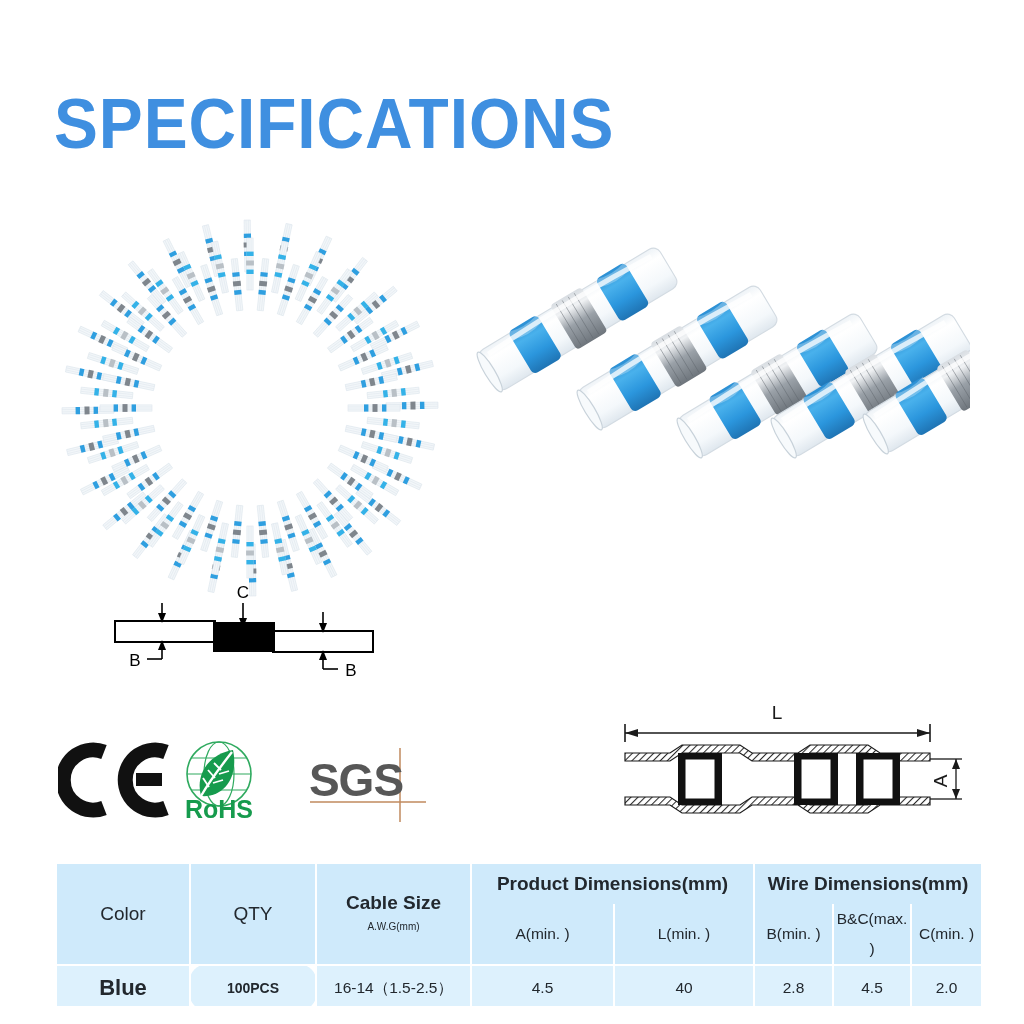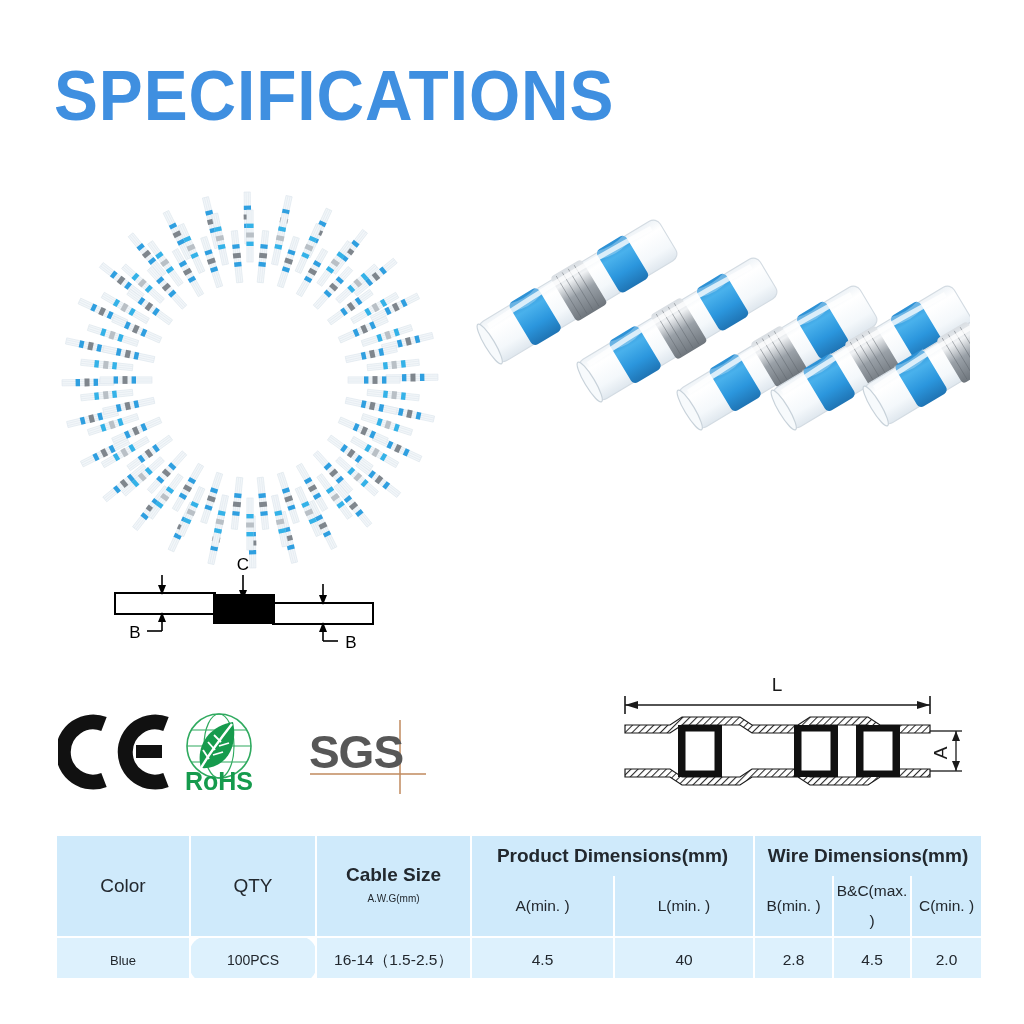--- a/index.html
+++ b/index.html
@@ -8,20 +8,21 @@
     padding: 0;
     background: #ffffff;
   }
   #page {
     position: relative;
     width: 1024px;
     height: 978px;
     background: #ffffff;
     overflow: hidden;
     font-family: "Liberation Sans", sans-serif;
+    margin-top: 28px;
   }
 
   
   #title {
     position: absolute;
     left: 54px;
     top: 58px;
     font-family: "Liberation Sans Narrow", "Liberation Sans", sans-serif;
     font-size: 70px;
     line-height: 76px;
@@ -173,22 +174,22 @@
     height: 42px;
     font-size: 15.5px;
     font-weight: normal;
     line-height: 30px;
     vertical-align: top;
   }
   .cell-data {
     height: 44px;
     font-size: 15.5px;
   }
-  .cell-data.strong { font-size: 13px; font-weight: normal; }
-  .cell-data.semi { font-size: 14px; font-weight: normal; border-radius: 15px; }
+  .cell-data.strong { font-size: 22px; font-weight: bold; }
+  .cell-data.semi { font-size: 14px; font-weight: bold; border-radius: 15px; }
 </style>
 </head>
 <body>
 
 <div id="page">
 
   <div id="title">SPECIFICATIONS</div>
 
   <div id="burst">
     <svg viewBox="0 0 390 390" xmlns="http://www.w3.org/2000/svg">

